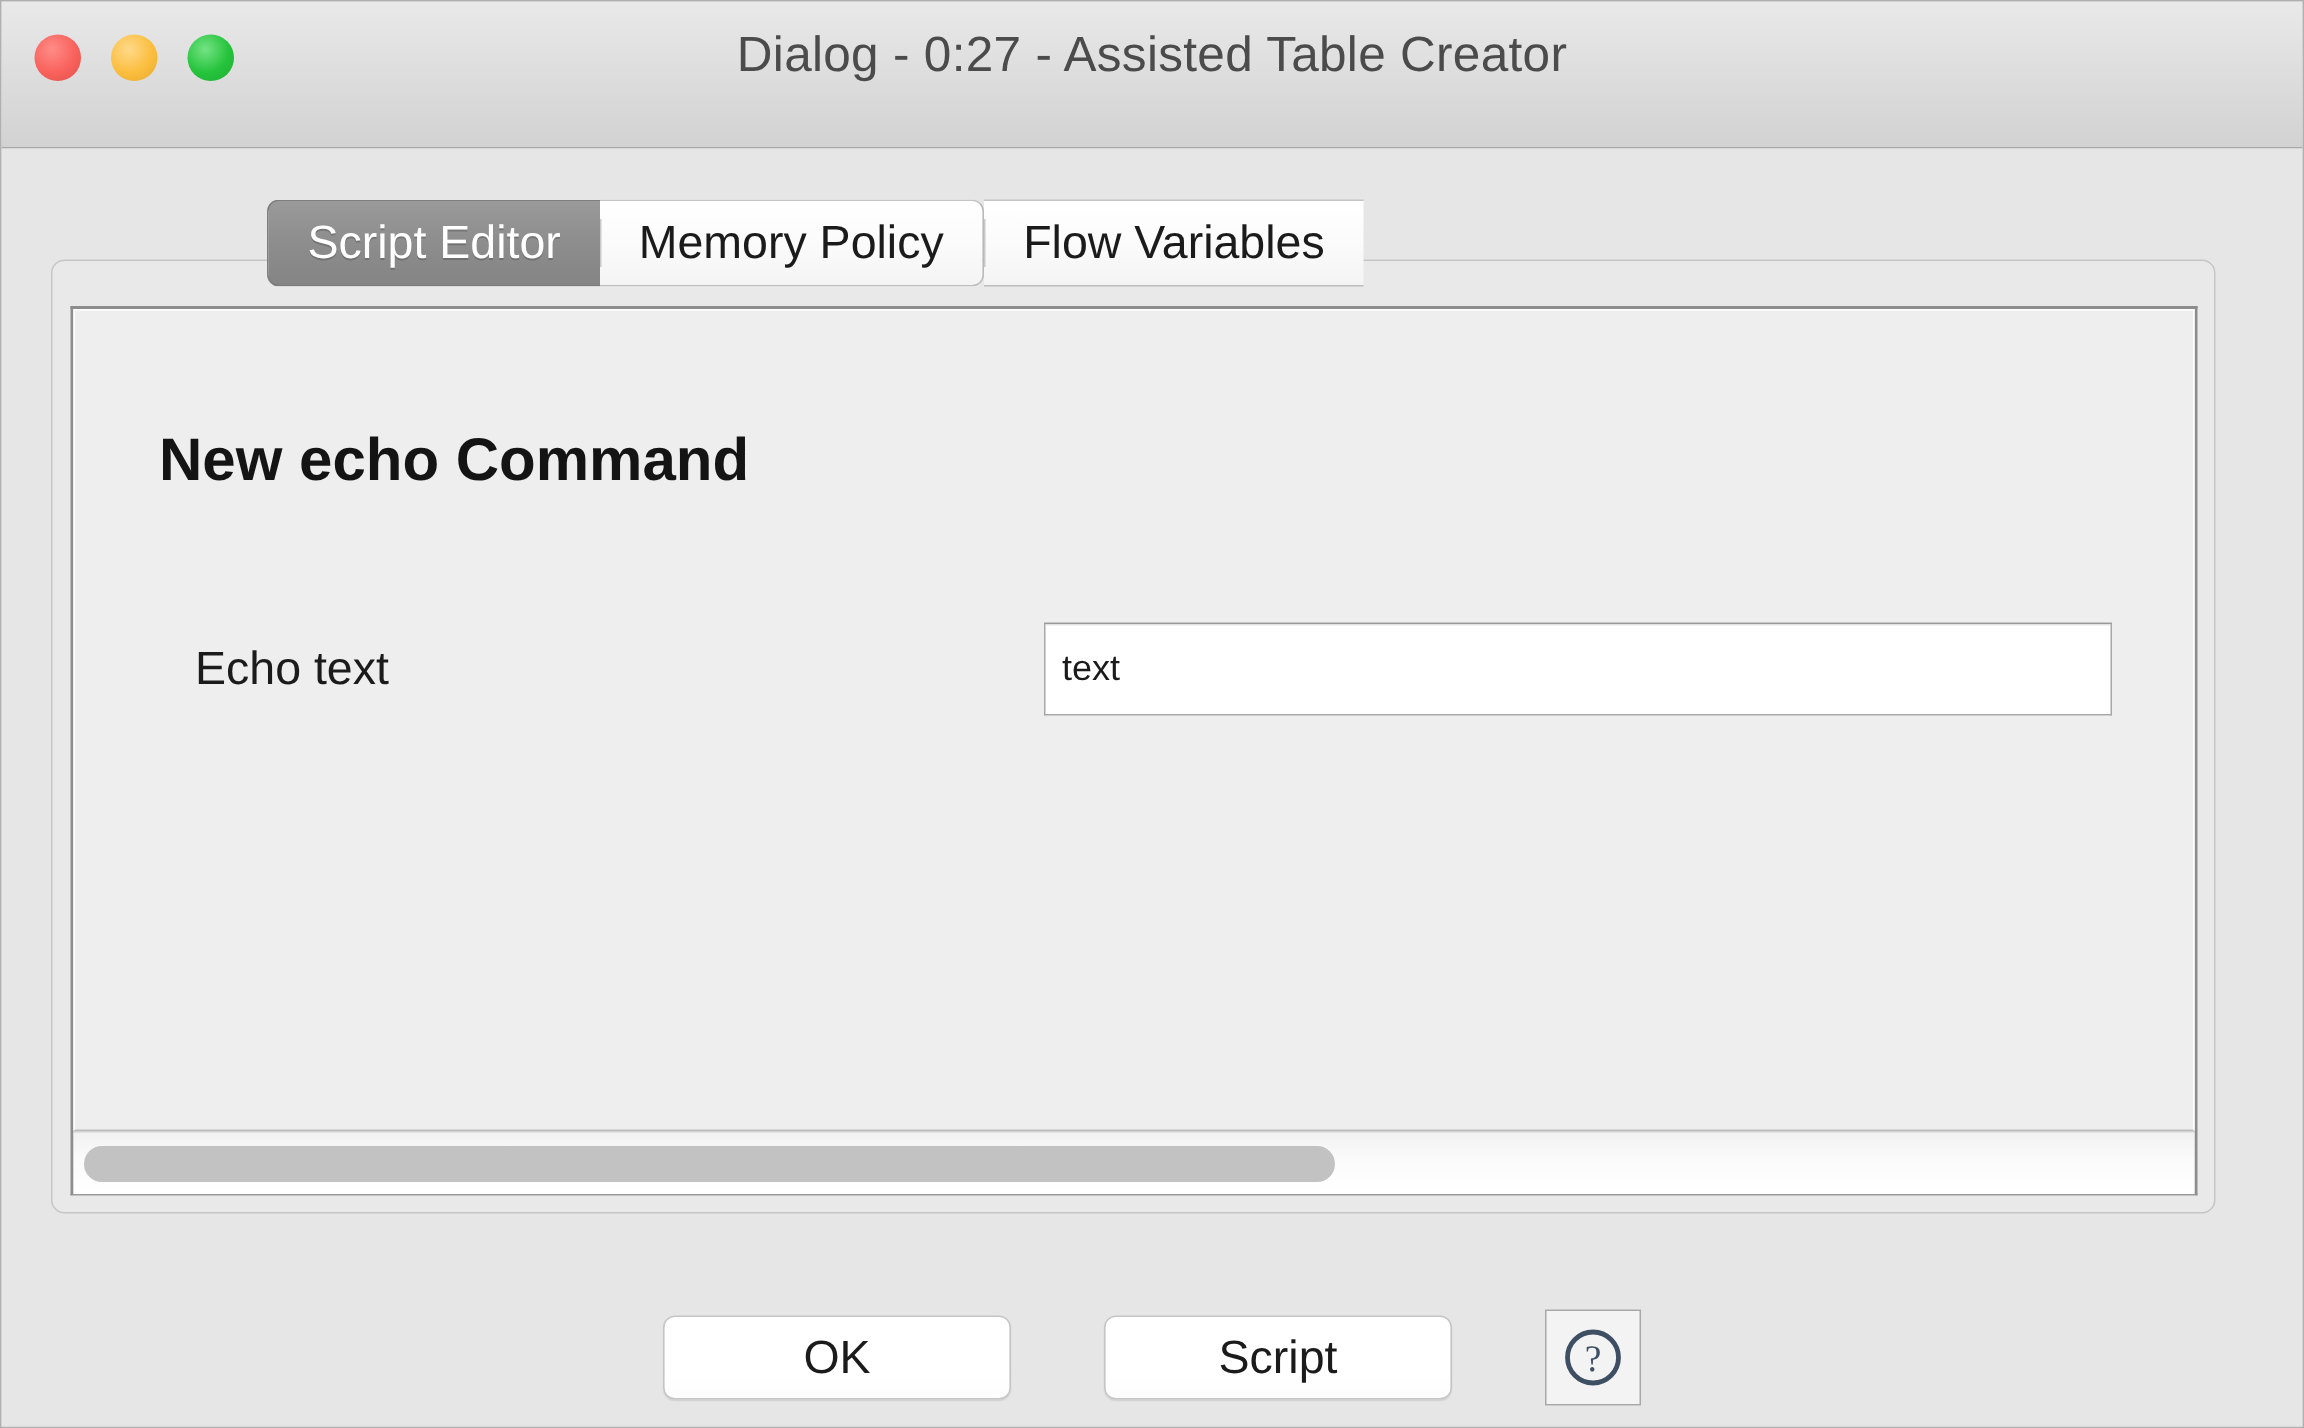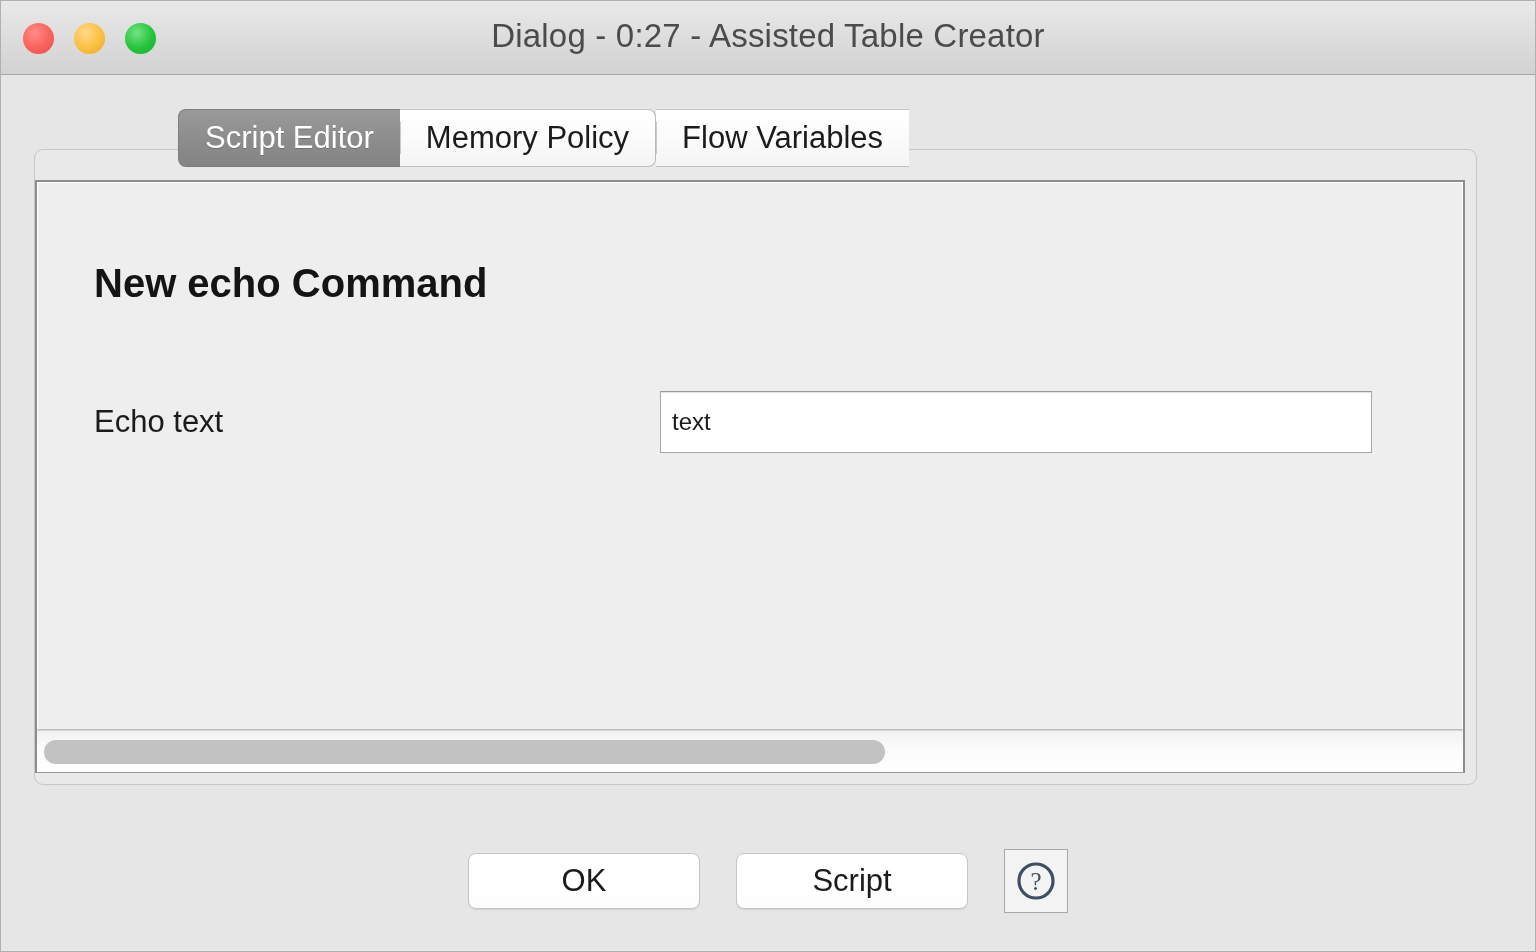--- a/index.html
+++ b/index.html
@@ -20,21 +20,21 @@
     height: 952px;
     box-sizing: border-box;
     background: #e8e8e8;
     border: 1px solid #b0b0b0;
     overflow: hidden;
   }
 
   
   .titlebar {
     position: relative;
-    height: 74px;
+    height: 98px;
     box-sizing: border-box;
     background: linear-gradient(to bottom, #e9e9e9 0%, #dcdcdc 55%, #d2d2d2 100%);
     border-bottom: 1px solid #a9a9a9;
   }
   .traffic {
     position: absolute;
     left: 22px;
     top: 22px;
     display: flex;
     gap: 20px;
@@ -130,21 +130,21 @@
   .tab-panel {
     position: absolute;
     left: 0;
     top: 40px;
     width: 1443px;
     height: 636px;
     box-sizing: border-box;
     background: #e9e9e9;
     border: 1px solid #c6c6c6;
     border-radius: 9px;
-    padding: 30px 11px 11px 0;
+    padding: 30px 11px 11px 12px;
   }
 
   .content-frame {
     position: relative;
     width: 100%;
     height: 100%;
     box-sizing: border-box;
     background: #eeeeee;
     border: 2px solid #8d8d8d;
     border-bottom: 1px solid #9a9a9a;
@@ -174,20 +174,21 @@
     left: 56px;
     top: 208px;
     right: 48px;
     display: flex;
     align-items: center;
   }
   .form-label {
     width: 566px;
     font-size: 31px;
     color: #1b1b1b;
+    margin-left: 24px;
   }
   .text-input {
     flex: 0 0 auto;
     width: 712px;
     height: 62px;
     box-sizing: border-box;
     background: #ffffff;
     border: 1px solid #a7a7a7;
     border-top-color: #9a9a9a;
     box-shadow: inset 0 1px 0 #e3e3e3;
@@ -219,21 +220,21 @@
 
   
   .footer {
     position: absolute;
     left: 0;
     right: 0;
     bottom: 36px;
     display: flex;
     align-items: center;
     justify-content: center;
-    gap: 36px;
+    gap: 62px;
   }
   .btn {
     width: 232px;
     height: 56px;
     box-sizing: border-box;
     background: linear-gradient(to bottom, #ffffff 0%, #ffffff 70%, #fcfcfc 100%);
     border: 1px solid #c5c5c5;
     border-radius: 8px;
     box-shadow: 0 1px 1px rgba(0,0,0,0.10);
     font-family: "Liberation Sans", sans-serif;

